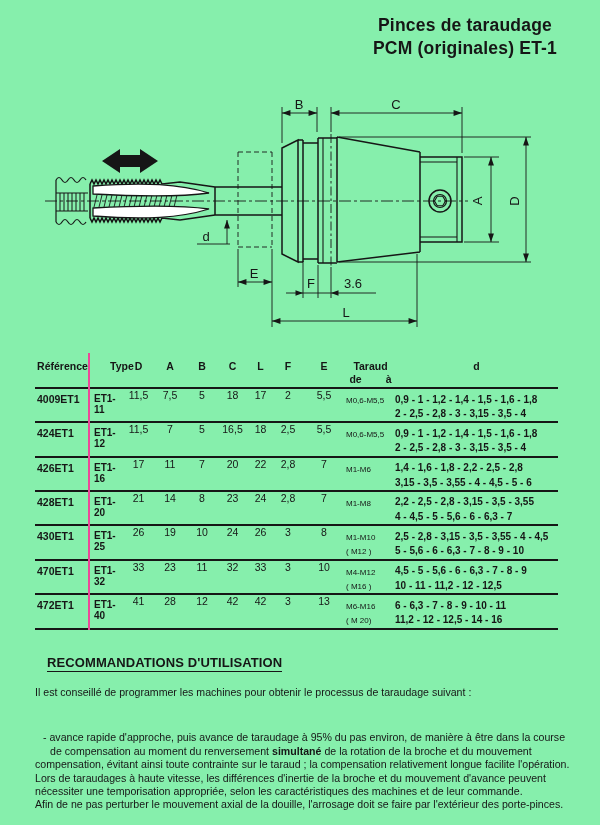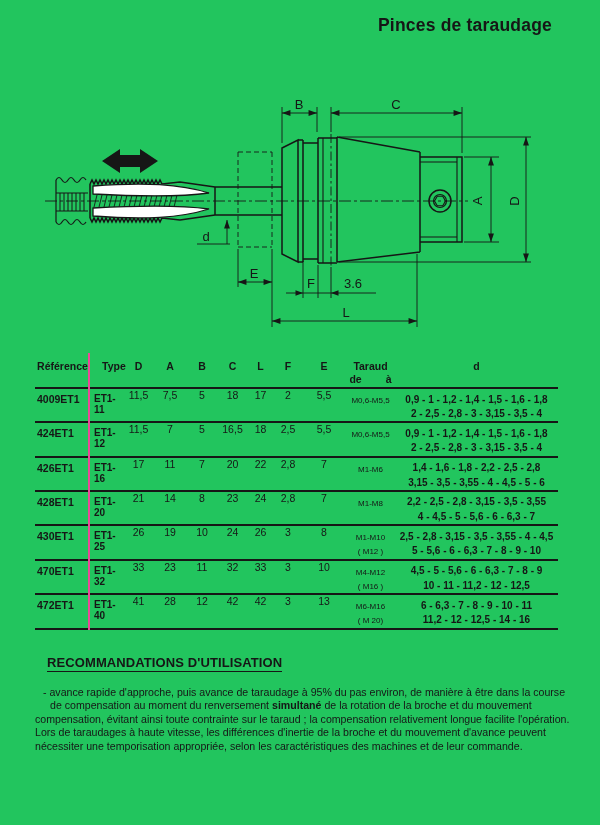--- a/index.html
+++ b/index.html
@@ -1,68 +1,69 @@
 <!DOCTYPE html>
 <html><head>
 <meta charset="utf-8">
 <style>
   html,body { margin:0; padding:0; background:#e8e8e8; }
   .page {
     position:relative; width:600px; height:825px; margin:0 auto;
-    background:#22c55e; color:#161616;
+    background:#86efac; color:#161616;
     font-family:"Liberation Sans", sans-serif; overflow:hidden;text-decoration:underline;
   }
   .title {
     position:absolute; top:14px; left:340px; width:250px;
     text-align:center; font-weight:bold; font-size:17.5px; line-height:23px;
     letter-spacing:0.2px;
   }
   .drawing-wrap { position:absolute; left:30px; top:85px; width:540px; height:250px; }
   svg text { font-family:"Liberation Sans", sans-serif; font-size:13px; fill:#161616; }
 
   
   table.spec {
     position:absolute; left:35px; top:353px; width:523px;
     border-collapse:collapse; table-layout:fixed; font-size:10.5px;
   }
   .spec th, .spec td { padding:0; vertical-align:top; }
   .spec thead tr { height:35px; border-bottom:2px solid #161616; }
   .spec tbody tr { height:29px; border-bottom:2px solid #161616; }
   .spec thead th { font-weight:bold; padding-top:7px; text-align:center; line-height:13px; }
   th.h-ref { text-align:left; padding-left:2px; }
-  th.h-type { text-align:left; padding-left:12px; }
+  th.h-type { text-align:left; padding-left:20px; }
   .col-ref { border-right:2px solid #ec4899; }
   td.c-ref { font-weight:bold; padding:4px 0 0 2px; }
   td.c-type { font-weight:bold; padding:4px 0 0 4px; font-size:10px; }
   td.c-num { text-align:center; padding-top:0; }
-  td.c-tar { text-align:center; font-size:8px; padding-top:5px; line-height:13.8px; }
-  td.c-d { text-align:center; font-weight:bold; font-size:10px; padding-top:3.5px; line-height:14.4px; }
+  td.c-tar { text-align:left; font-size:8px; padding-top:5px; line-height:13.8px; }
+  td.c-d { text-align:left; font-weight:bold; font-size:10px; padding-top:3.5px; line-height:14.4px; }
   .tar-sub { display:flex; justify-content:center; gap:24px; }
 
   
   .reco-head {
     position:absolute; left:35px; top:655px;
     font-size:13px; font-weight:bold; letter-spacing:0.1px;
     border-bottom:1.7px solid #161616; padding-bottom:1px;margin-left:12px;
   }
   .reco {
     position:absolute; left:35px; top:686px; width:545px;
     font-size:10.6px; line-height:13.4px; white-space:nowrap;
   }
-  .ind1 { padding-left:8px; }
+  .ind1 { padding-left:8px;margin-top:32px; }
   .ind2 { padding-left:15px; }
   .reco b { font-weight:bold; }
 </style>
 </head>
 <body>
 
 <div class="page">
 
   <div class="title">
     <div>Pinces de taraudage</div>
+    <div>PCM (originales) ET-1</div>
   </div>
 
   <div class="drawing-wrap">
     <svg width="540" height="250" viewBox="0 0 540 250">
       <defs>
         <marker id="arw" viewBox="0 0 10 8" refX="9.4" refY="4" markerWidth="9.5" markerHeight="7.6" markerUnits="userSpaceOnUse" orient="auto-start-reverse">
           <path d="M0.5,0.9 L9.4,4 L0.5,7.1 z" fill="#161616"></path>
         </marker>
       </defs>
 
@@ -312,20 +313,22 @@
       <td class="c-d">
         <div>6 - 6,3 - 7 - 8 - 9 - 10 - 11</div>
         <div>11,2 - 12 - 12,5 - 14 - 16</div>
       </td>
     </tr>
       </tbody>
   </table>
 
   <div class="reco-head">RECOMMANDATIONS D'UTILISATION</div>
   <div class="reco">
+    <div>Il est conseillé de programmer les machines pour obtenir le processus de taraudage suivant :</div>
     <div class="ind1">- avance rapide d'approche, puis avance de taraudage à 95% du pas environ, de manière à être dans la course</div>
     <div class="ind2"><span>de compensation au moment du renversement </span><b>simultané</b><span> de la rotation de la broche et du mouvement</span></div>
     <div>compensation, évitant ainsi toute contrainte sur le taraud ; la compensation relativement longue facilite l'opération.</div>
     <div>Lors de taraudages à haute vitesse, les différences d'inertie de la broche et du mouvement d'avance peuvent</div>
     <div>nécessiter une temporisation appropriée, selon les caractéristiques des machines et de leur commande.</div>
+    <div>Afin de ne pas perturber le mouvement axial de la douille, l'arrosage doit se faire par l'extérieur des porte-pinces.</div>
   </div>
 
 </div>
 
 </body></html>

